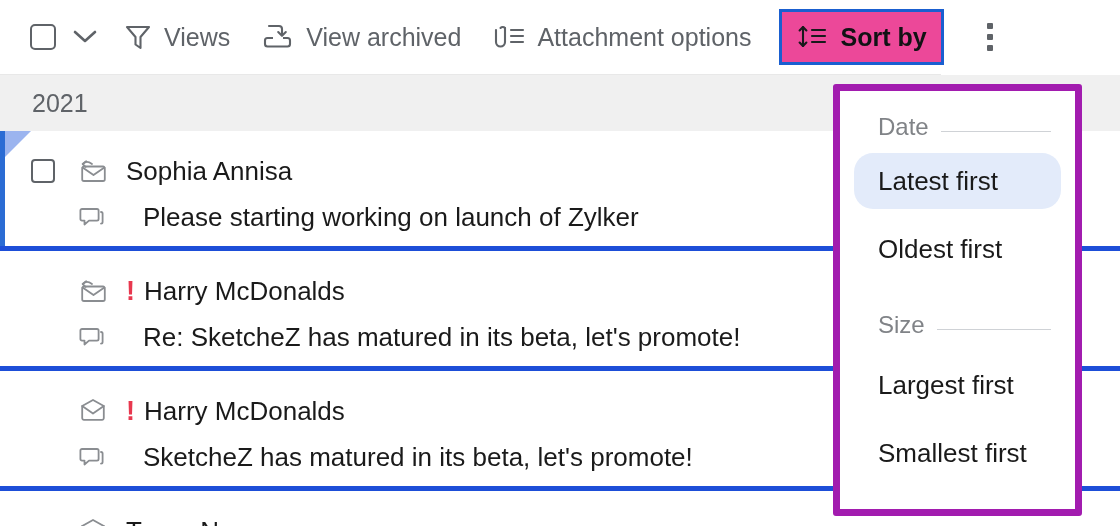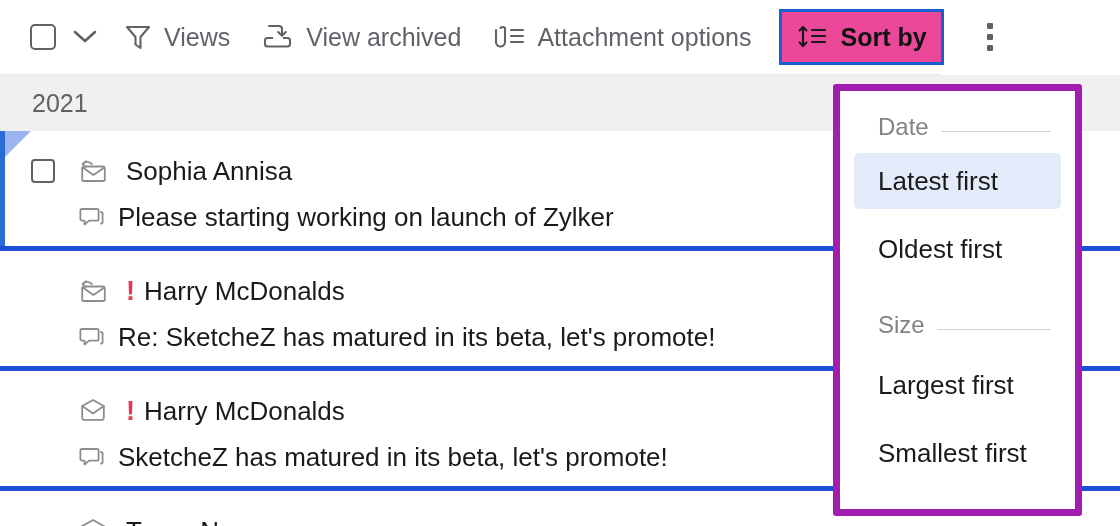--- a/index.html
+++ b/index.html
@@ -157,21 +157,21 @@
   .from-text {
     font-size: 26px;
     color: #1a1a1a;
     margin-left: 12px;
     white-space: nowrap;
   }
   .from-text.tight { margin-left: 7px; }
   .subj-text {
     font-size: 26px;
     color: #1a1a1a;
-    margin-left: 4px;
+    margin-left: 29px;
     white-space: nowrap;
   }
 
   
   .dropdown {
     position: absolute;
     left: 833px; top: 84px;
     width: 249px; height: 432px;
     background: #ffffff;
     border: 7px solid #a21caf;
@@ -196,21 +196,21 @@
     margin-left: 12px;
     margin-top: 8px;
   }
   .dd-item {
     margin: 0 14px;
     height: 56px;
     display: flex; align-items: center;
     padding-left: 24px;
     font-size: 26px;
     color: #1a1a1a;
-    border-radius: 5px;
+    border-radius: 19px;
     white-space: nowrap;
   }
   .dd-item.highlight { background: #e3ebfa; }
   .dd-gap-a { height: 6px; }
   .dd-gap-b { height: 28px; }
   .dd-gap-c { height: 12px; }
   .dd-gap-d { height: 12px; }
 
   svg { display: block; }
 </style>

